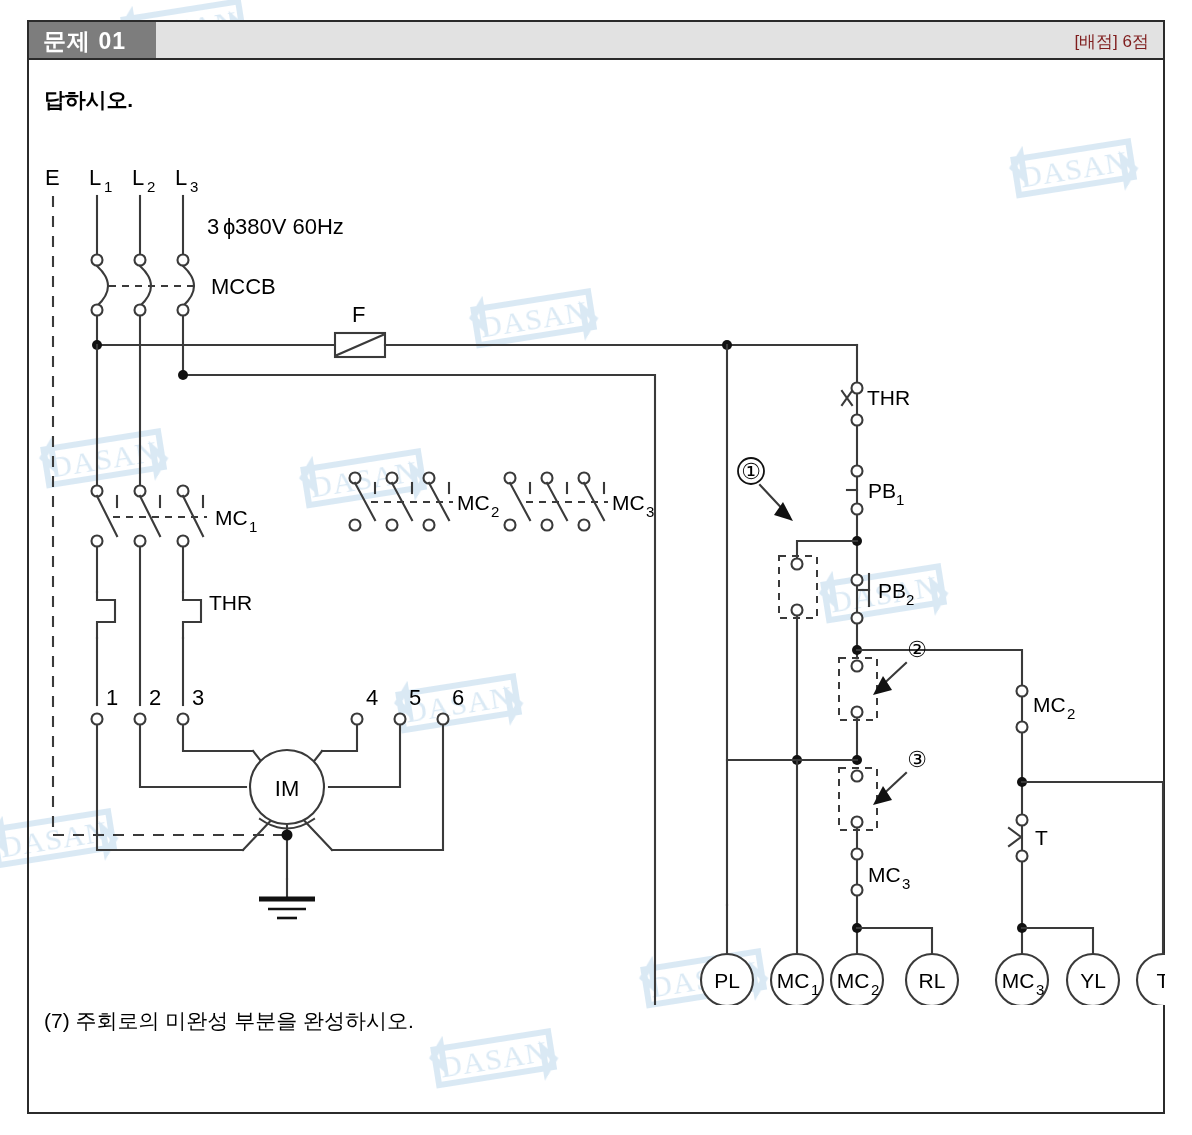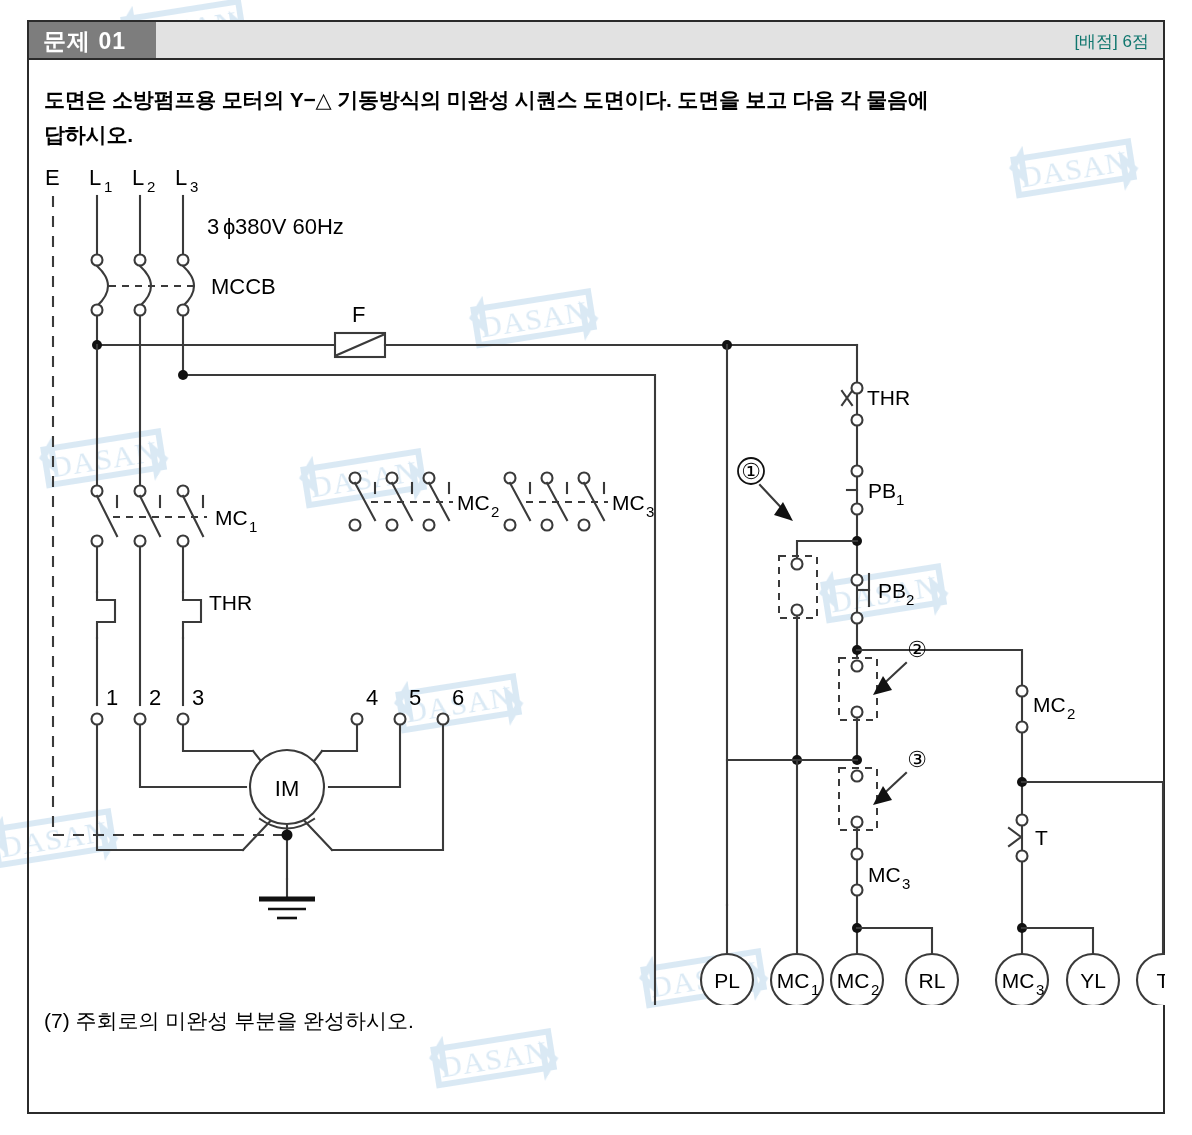--- a/index.html
+++ b/index.html
@@ -7,21 +7,21 @@
        font-family:"Liberation Sans","DejaVu Sans",sans-serif;color:#000;}
   #page{position:absolute;left:0;top:0;width:1192px;height:1135px;overflow:hidden;}
   .wm{position:absolute;pointer-events:none;opacity:1;}
   #frame{position:absolute;left:27px;top:20px;width:1138px;height:1094px;
          border:2px solid #2b2b2b;box-sizing:border-box;background:transparent;}
   #hdr{position:absolute;left:27px;top:20px;width:1138px;height:40px;
        background:#e2e2e2;border:2px solid #2b2b2b;box-sizing:border-box;}
   #hdr-tag{position:absolute;left:0;top:0;width:127px;height:36px;background:#7d7d7d;}
   #hdr-tag span{position:absolute;left:14px;top:4px;font-size:23px;font-weight:bold;
        color:#ffffff;letter-spacing:1px;}
-  #hdr-score{position:absolute;right:14px;top:8px;font-size:17px;color:#0f766e;}
+  #hdr-score{position:absolute;right:14px;top:8px;font-size:17px;color:#7f1d1d;}
   #stem{position:absolute;left:44px;top:82px;width:1110px;font-size:21px;
         font-weight:bold;line-height:35px;letter-spacing:-0.2px;}
   #qs{position:absolute;left:44px;top:1000px;width:1000px;font-size:21px;line-height:41px;}
   #qs div{white-space:nowrap;}
   #diagram{position:absolute;left:27px;top:160px;width:1138px;height:840px;}
   svg{display:block;}
 </style>
 </head>
 <body>
 
@@ -51,21 +51,20 @@
   <div id="frame"></div>
 
   <div id="hdr">
     <div id="hdr-tag">
       <span>문제 01</span>
     </div>
     <div id="hdr-score">[배점] 6점</div>
   </div>
 
   <div id="stem">
-    <div>도면은 소방펌프용 모터의 Y−△ 기동방식의 미완성 시퀀스 도면이다. 도면을 보고 다음 각 물음에</div>
     <div>답하시오.</div>
   </div>
 
   <div id="diagram">
   <svg width="1138" height="845" viewBox="0 0 1138 845">
     <defs>
       <style>
         .w{stroke:#3a3a3a;stroke-width:2.1;fill:none;stroke-linecap:square;}
         .wd{stroke:#3a3a3a;stroke-width:2.1;fill:none;stroke-dasharray:11 9;}
         .wdb{stroke:#3a3a3a;stroke-width:2.0;fill:none;stroke-dasharray:7 6;}

